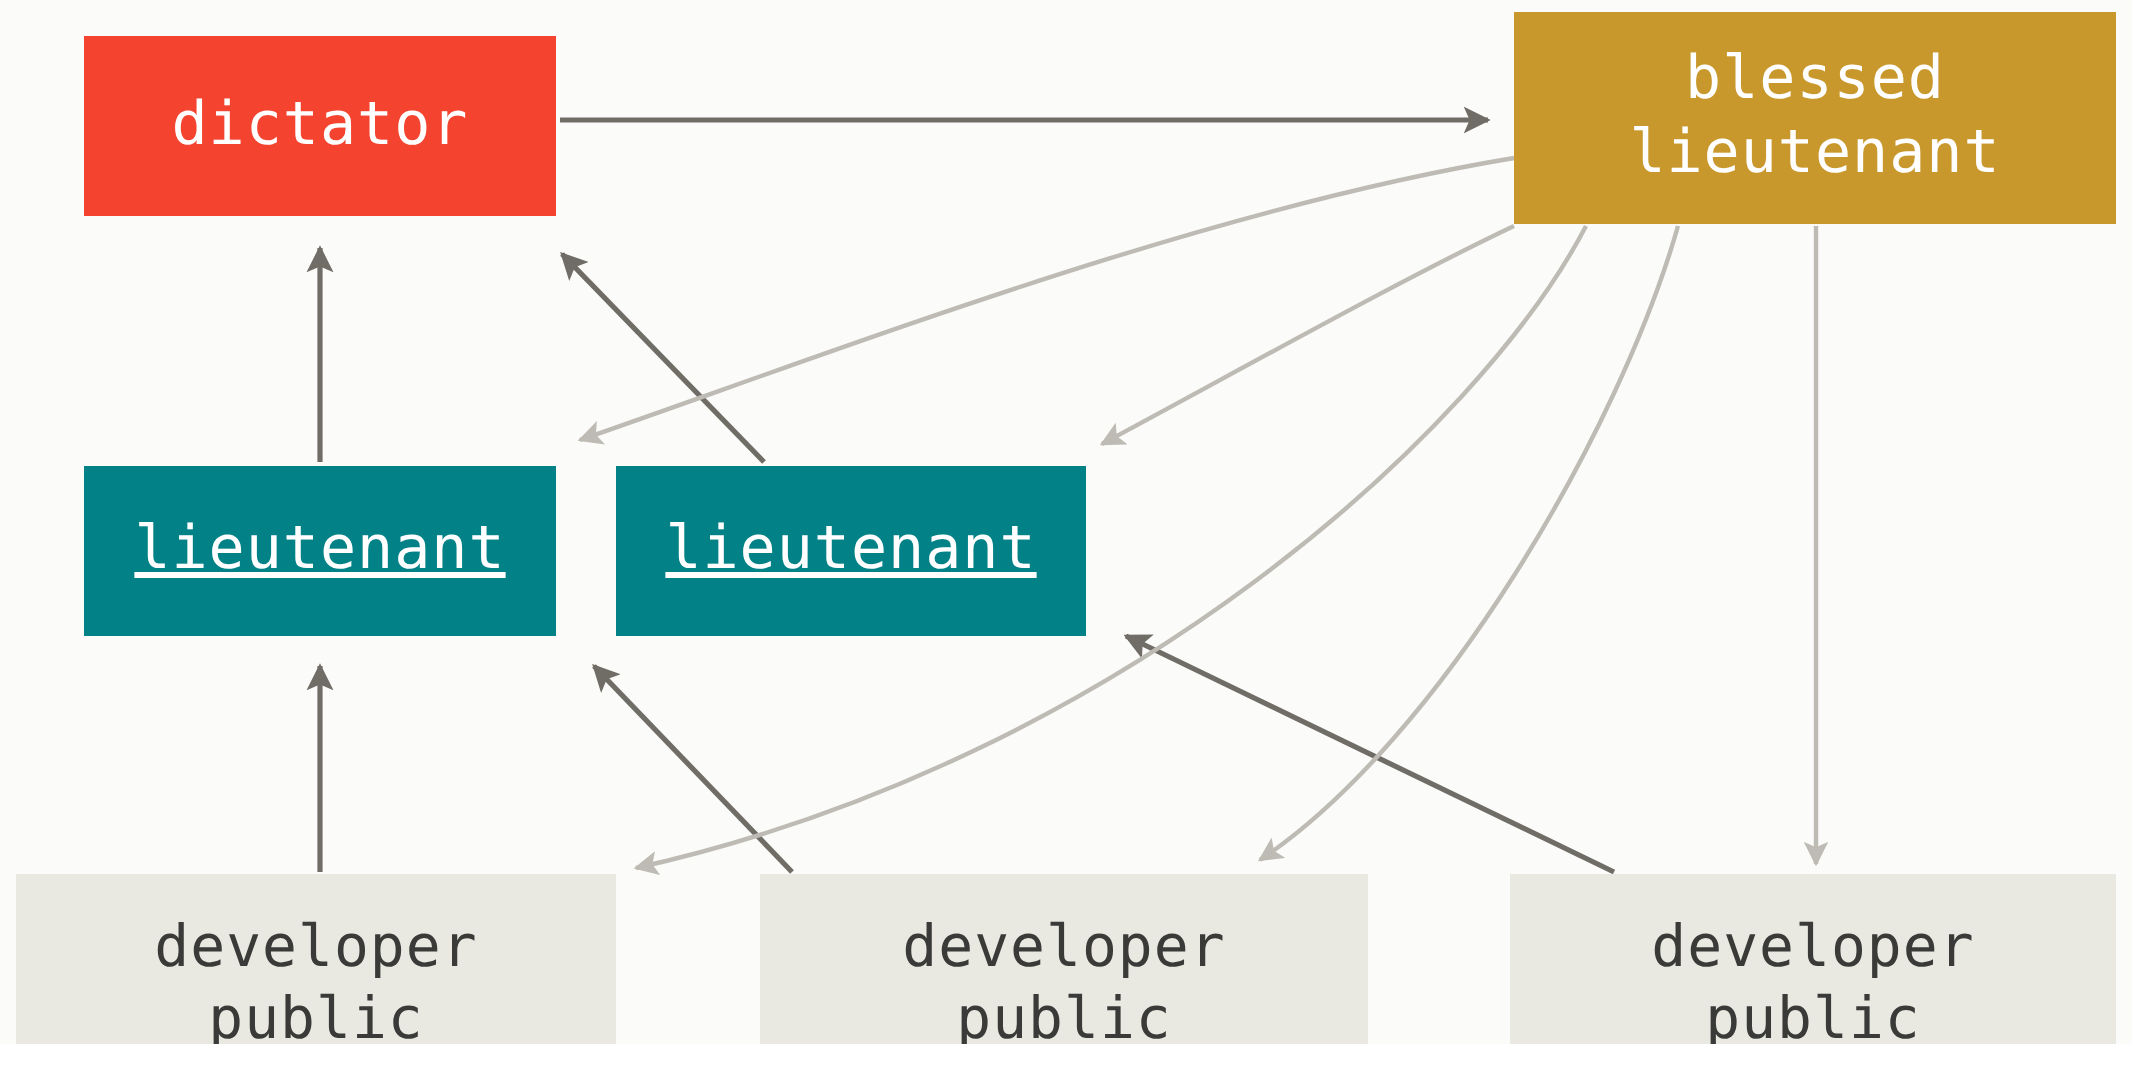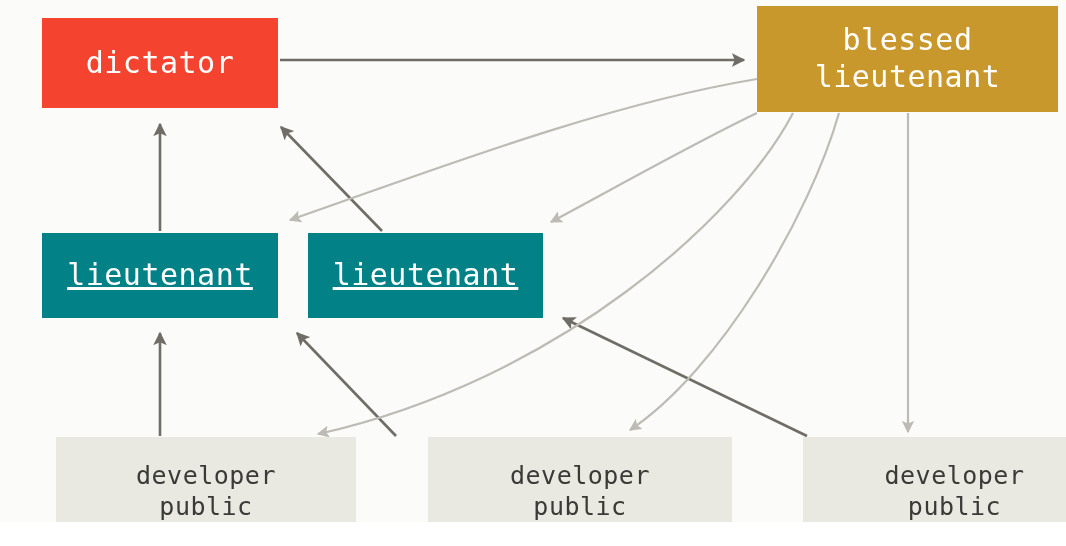--- a/index.html
+++ b/index.html
@@ -48,23 +48,22 @@
   }
   .node-blessed {
     background: #c9982c;
     color: #ffffff;
     font-size: 30px;
     letter-spacing: 0.5px;
   }
   .node-developer {
     background: #e9e9e1;
     color: #3a3a38;
-    font-size: 25px;
+    font-size: 29px;
     letter-spacing: 0.5px;
-    margin-left: 48px;
   }
 </style>
 </head>
 <body>
 
 <div id="canvas" style="background: rgb(251, 251, 249);">
 
   <svg id="edges" viewBox="0 0 1066 546" xmlns="http://www.w3.org/2000/svg">
     <defs>
       <marker id="arrow-push" viewBox="0 0 10 10" refX="9" refY="5" markerWidth="5.2" markerHeight="5.2" orient="auto-start-reverse">

